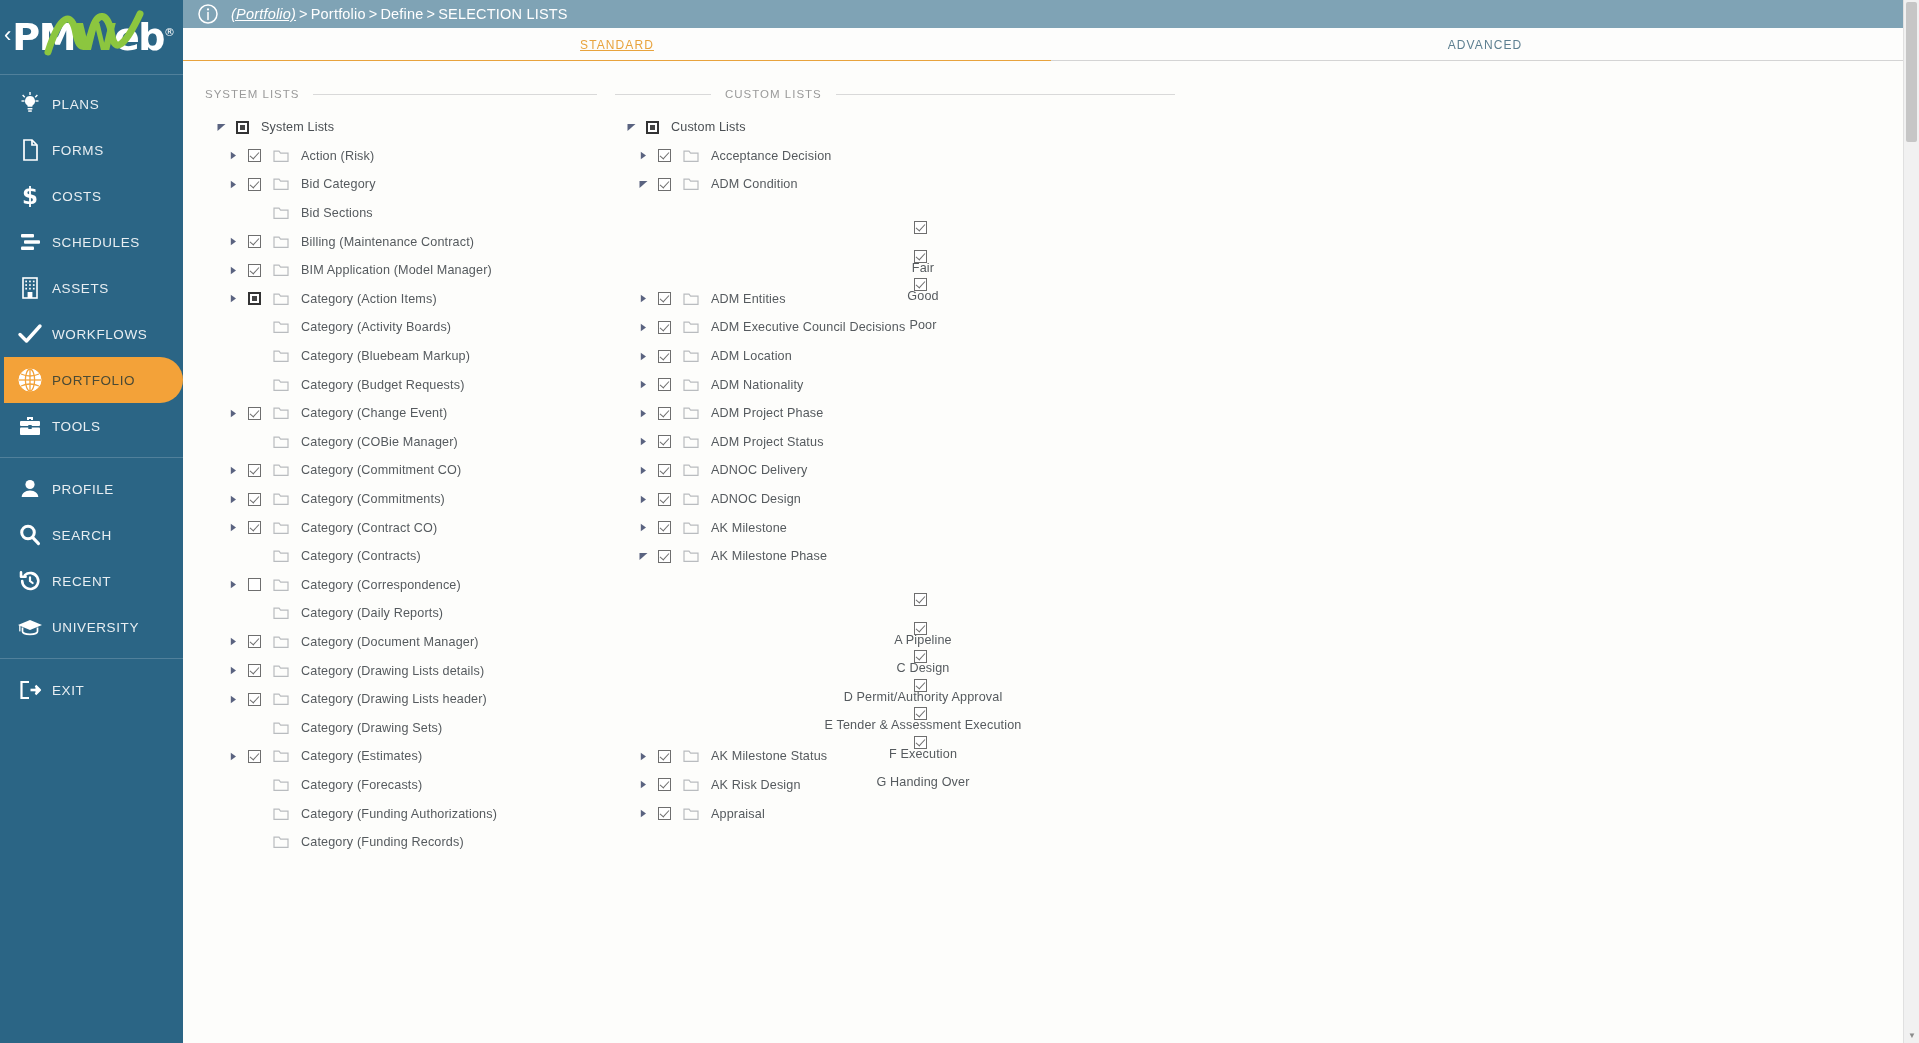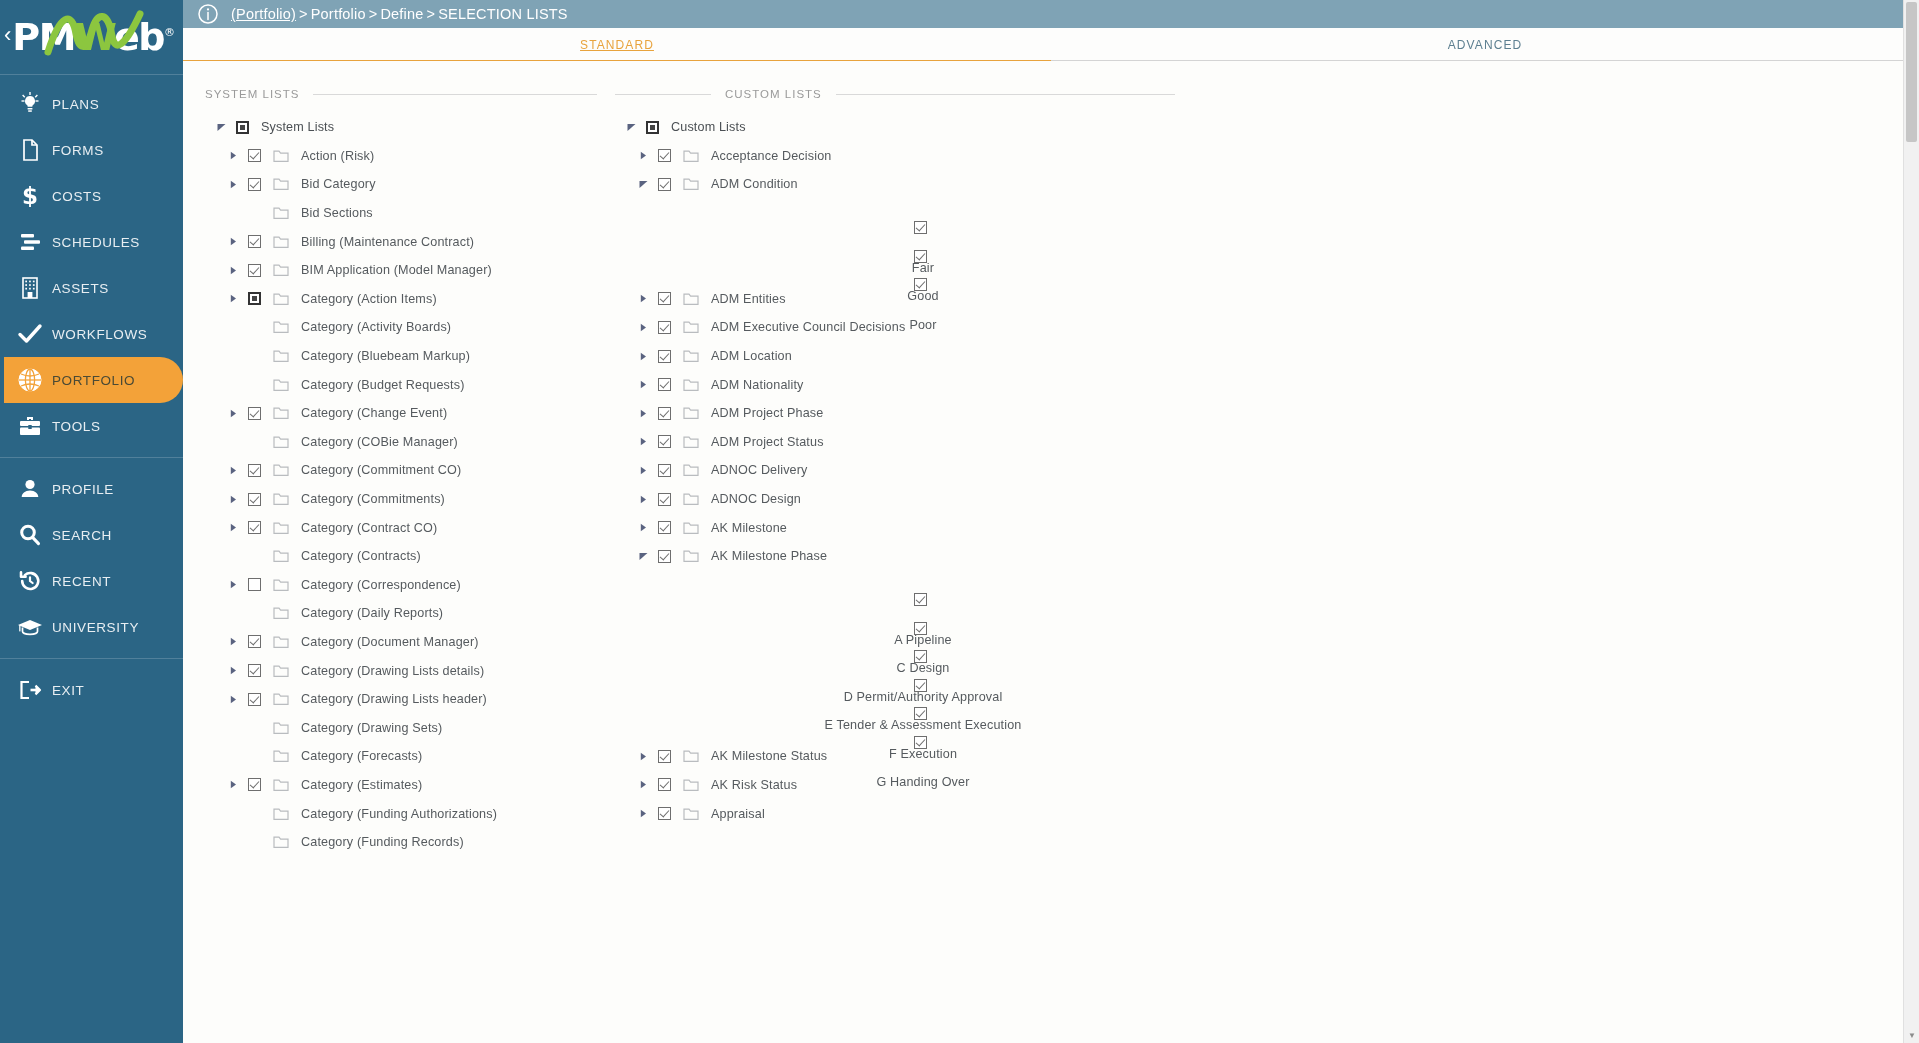--- a/index.html
+++ b/index.html
@@ -113,21 +113,21 @@
     color: #ffffff;
   }
   .info-icon { width: 22px; height: 22px; flex: 0 0 22px; margin-right: 12px; }
   .breadcrumb {
     font-size: 14.5px;
     color: #ffffff;
     letter-spacing: 0.2px;
     font-family: "Liberation Sans", sans-serif;
     white-space: nowrap;
   }
-  .breadcrumb .crumb-link { text-decoration: underline; }
+  .breadcrumb .crumb-link { text-decoration: underline; font-style: italic; }
   .breadcrumb .sep { padding: 0 3px; }
 
   #tabbar {
     height: 33px;
     background: #fdfdfc;
     display: flex;
     position: relative;
     border-bottom: 1px solid #d4d4d4;
   }
   .tab {
@@ -790,45 +790,45 @@
                 <span class="cbox"></span>
                 <span style="width: 0px;"></span>
                 <span class="folder">
                   <svg width="17" height="14" viewBox="0 0 17 14">
                     <path fill="none" stroke="#b9bcbf" stroke-width="1.2" d="M1 12.4V2.2h5l1.6 2h7.4v8.2z"></path>
                   </svg>
                 </span>
                 <span class="tlabel">Category (Drawing Sets)</span>
               </div>
               <div class="trow ind-1">
+                <span class="twist">
+                  <svg width="9" height="9" viewBox="0 0 9 9">
+                    <path fill="#5a6380" d="M1.8 0.8 L7 4.5 L1.8 8.2 Z"></path>
+                  </svg>
+                </span>
+                <span class="cbox">
+                  <span class="cb checked"></span>
+                </span>
+                <span class="folder">
+                  <svg width="17" height="14" viewBox="0 0 17 14">
+                    <path fill="none" stroke="#b9bcbf" stroke-width="1.2" d="M1 12.4V2.2h5l1.6 2h7.4v8.2z"></path>
+                  </svg>
+                </span>
+                <span class="tlabel">Category (Estimates)</span>
+              </div>
+              <div class="trow ind-1">
                 <span class="twist"></span>
                 <span class="cbox"></span>
                 <span style="width: 0px;"></span>
                 <span class="folder">
                   <svg width="17" height="14" viewBox="0 0 17 14">
                     <path fill="none" stroke="#b9bcbf" stroke-width="1.2" d="M1 12.4V2.2h5l1.6 2h7.4v8.2z"></path>
                   </svg>
                 </span>
                 <span class="tlabel">Category (Forecasts)</span>
-              </div>
-              <div class="trow ind-1">
-                <span class="twist">
-                  <svg width="9" height="9" viewBox="0 0 9 9">
-                    <path fill="#5a6380" d="M1.8 0.8 L7 4.5 L1.8 8.2 Z"></path>
-                  </svg>
-                </span>
-                <span class="cbox">
-                  <span class="cb checked"></span>
-                </span>
-                <span class="folder">
-                  <svg width="17" height="14" viewBox="0 0 17 14">
-                    <path fill="none" stroke="#b9bcbf" stroke-width="1.2" d="M1 12.4V2.2h5l1.6 2h7.4v8.2z"></path>
-                  </svg>
-                </span>
-                <span class="tlabel">Category (Estimates)</span>
               </div>
               <div class="trow ind-1">
                 <span class="twist"></span>
                 <span class="cbox"></span>
                 <span style="width: 0px;"></span>
                 <span class="folder">
                   <svg width="17" height="14" viewBox="0 0 17 14">
                     <path fill="none" stroke="#b9bcbf" stroke-width="1.2" d="M1 12.4V2.2h5l1.6 2h7.4v8.2z"></path>
                   </svg>
                 </span>
@@ -1153,21 +1153,21 @@
                   </svg>
                 </span>
                 <span class="cbox">
                   <span class="cb checked"></span>
                 </span>
                 <span class="folder">
                   <svg width="17" height="14" viewBox="0 0 17 14">
                     <path fill="none" stroke="#b9bcbf" stroke-width="1.2" d="M1 12.4V2.2h5l1.6 2h7.4v8.2z"></path>
                   </svg>
                 </span>
-                <span class="tlabel">AK Risk Status</span>
+                <span class="tlabel">AK Risk Design</span>
               </div>
               <div class="trow ind-1">
                 <span class="twist">
                   <svg width="9" height="9" viewBox="0 0 9 9">
                     <path fill="#5a6380" d="M1.8 0.8 L7 4.5 L1.8 8.2 Z"></path>
                   </svg>
                 </span>
                 <span class="cbox">
                   <span class="cb checked"></span>
                 </span>

